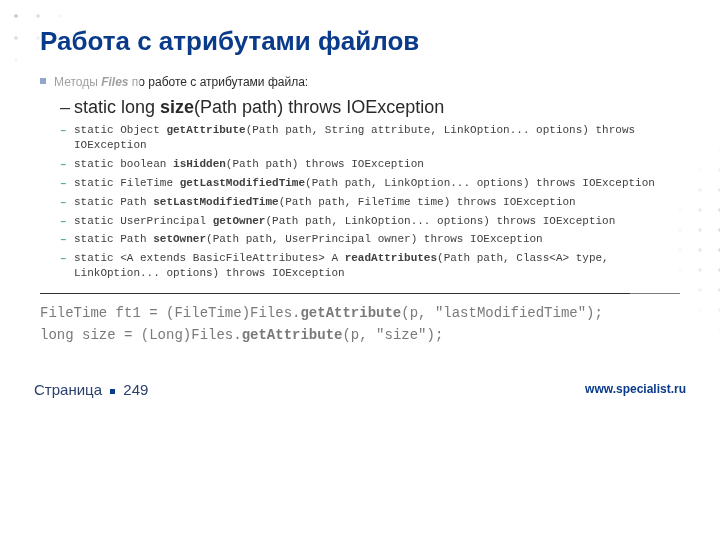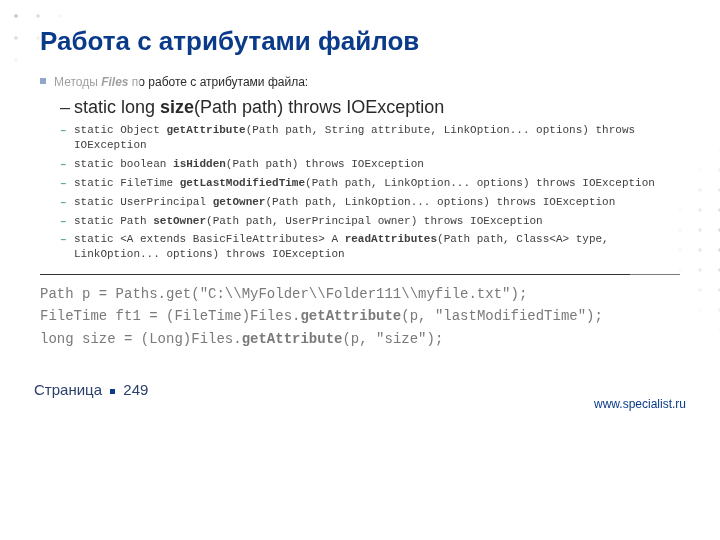--- a/index.html
+++ b/index.html
@@ -82,51 +82,51 @@
     color: #7a7a7a;
     line-height: 1.6;
   }
   .snippet .bold { font-weight: bold; }
   .footer-page {
     position: absolute; left: 34px; bottom: 14px;
     font-size: 15px; color: #2a3f6a;
   }
   .footer-page .sq { display:inline-block; width:5px; height:5px; background:#0a3a8a; margin:0 4px; vertical-align:1px; }
   .footer-url {
-    position: absolute; right: 34px; bottom: 1px;
-    font-size: 12px; font-weight: normal; color: #0a3a8a;
+    position: absolute; right: 34px; bottom: 16px;
+    font-size: 12px; font-weight: bold; color: #0a3a8a;
   }
 </style>
 </head>
 <body>
 
 <div class="slide">
   <div class="corner-deco"></div>
   <div class="side-deco"></div>
 
   <h1 class="title">Работа с атрибутами файлов</h1>
 
   <p class="lead">
     <span class="sq"></span><span>Методы </span><b><i>Files</i></b><span> по работе с атрибутами файла:</span>
   </p>
 
   <ul class="methods">
     <li><span>static long </span><b>size</b><span>(Path path) throws IOException</span></li>
     <li class="mono"><span>static Object </span><b>getAttribute</b><span>(Path path, String attribute, LinkOption... options) throws IOException</span></li>
     <li class="mono"><span>static boolean </span><b>isHidden</b><span>(Path path) throws IOException</span></li>
     <li class="mono"><span>static FileTime </span><b>getLastModifiedTime</b><span>(Path path, LinkOption... options) throws IOException</span></li>
+    <li class="mono"><span>static Path </span><b>setLastModifiedTime</b><span>(Path path, FileTime time) throws IOException</span></li>
     <li class="mono"><span>static UserPrincipal </span><b>getOwner</b><span>(Path path, LinkOption... options) throws IOException</span></li>
     <li class="mono"><span>static Path </span><b>setOwner</b><span>(Path path, UserPrincipal owner) throws IOException</span></li>
     <li class="mono"><span>static &lt;A extends BasicFileAttributes&gt; A </span><b>readAttributes</b><span>(Path path, Class&lt;A&gt; type, LinkOption... options) throws IOException</span></li>
   </ul>
 
   <hr class="hr">
 
   <div class="snippet">
-    <div><span>Path p = Paths.get("C:\\MyFolder\\Folder111\\myfile.txt");</span></div>
     <div><span>FileTime ft1 = (FileTime)Files.</span><span class="bold">getAttribute</span><span>(p, "lastModifiedTime");</span></div>
     <div><span>long size = (Long)Files.</span><span class="bold">getAttribute</span><span>(p, "size");</span></div>
   </div>
 
   <div class="footer-page">
     <span>Страница</span>
     <span class="sq"></span>
     <span>249</span>
   </div>
   <div class="footer-url">www.specialist.ru</div>

